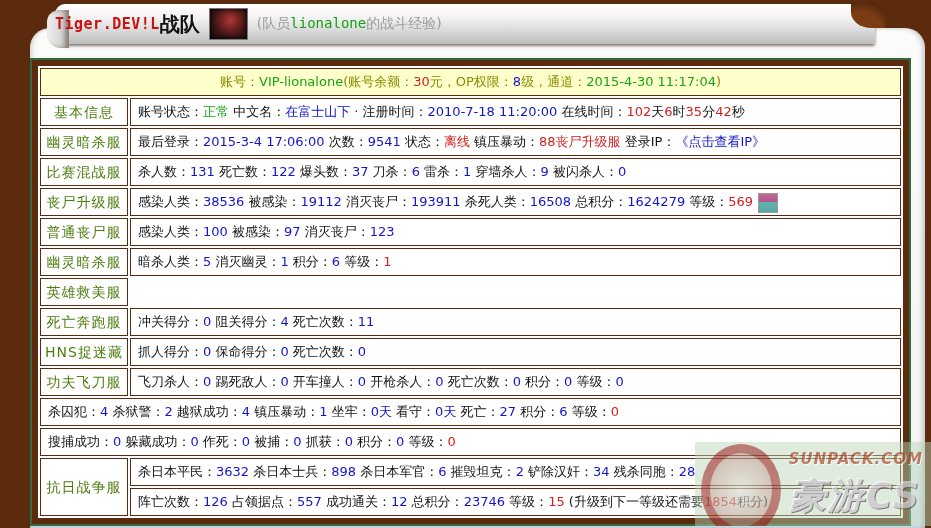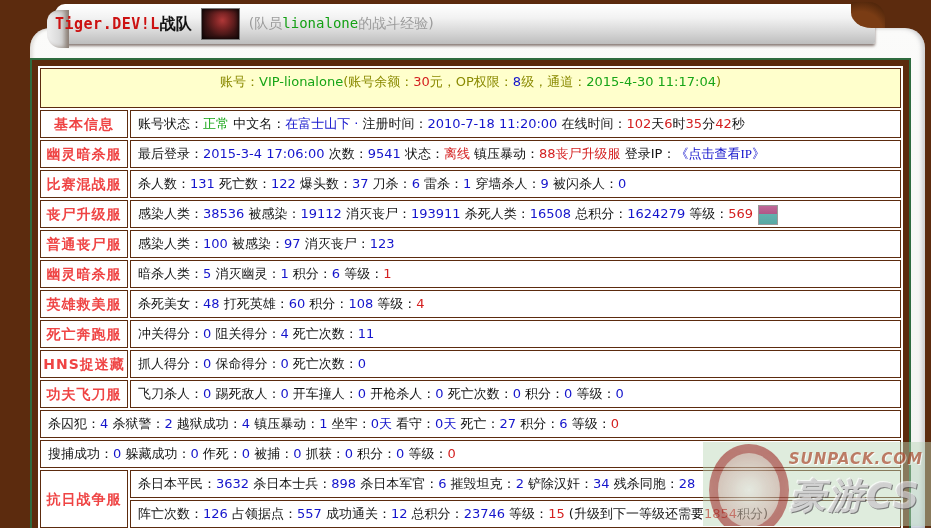--- a/index.html
+++ b/index.html
@@ -23,21 +23,21 @@
     border-radius:12px 0 0 14px;box-shadow:inset -4px 0 5px rgba(60,30,10,.45);
     z-index:-1;
   }
   .banner::after{
     content:"";position:absolute;right:-10px;top:-2px;width:34px;height:26px;
     background:radial-gradient(circle at 30% 120%, #7a3c14 55%, #3a1a06 100%);
     border-radius:0 16px 0 60%;
     z-index:-1;
   }
   .banner-title{font-family:"DejaVu Sans Mono", monospace;font-weight:bold;font-size:15px;color:#cc1111;letter-spacing:.5px;}
-  .banner-title-cn{font-weight:bold;font-size:16px;color:#111;}
+  .banner-title-cn{font-weight:bold;font-size:20px;color:#111;}
   .banner-avatar{
     width:37px;height:30px;margin:0 9px;border:1px solid #777;
     background:
       radial-gradient(circle at 55% 38%, #b03838 0%, #7a2424 28%, #3a1414 60%, #150808 100%);
     box-shadow:inset 0 0 4px #000;
   }
   .banner-sub{font-size:14px;color:#9c9c9c;}
   .banner-sub .name{font-family:"DejaVu Sans Mono", monospace;color:#15a015;}
   
   .page{
@@ -53,48 +53,49 @@
     box-sizing:border-box;
     background:#fff;
     border:6px solid #5c2b0e;
     outline:2px solid #2f6b3f;
     padding:2px;
     display:flex;flex-direction:column;gap:2px;
   }
   .row{display:flex;gap:2px;}
   .cell{
     box-sizing:border-box;border:1px solid #5c2b0e;background:#fff;
-    font-size:13px;line-height:26px;height:40px;
+    font-size:13px;line-height:26px;height:28px;
     white-space:nowrap;overflow:hidden;
   }
   .content-cell{flex:1;padding:0 7px;}
   .label-cell{
     width:88px;flex:0 0 88px;height:auto;
     display:flex;align-items:center;justify-content:center;
-    font-size:14px;font-weight:bold;color:#ef4444;letter-spacing:1px;
+    font-size:14px;font-weight:normal;color:#4d7c0f;letter-spacing:1px;
   }
   .header-cell{background:#ffffcc;text-align:center;}
   .lines{flex:1;display:flex;flex-direction:column;gap:2px;}
   .seg-k{color:#141414;}
   .seg-b{color:#1414cc;}
   .seg-r{color:#d42020;}
   .seg-g{color:#17a517;}
   .seg-o{color:#8a8a00;}
-  .seg-link{color:#1414cc;cursor:pointer;font-family:Liberation Serif, serif;}
+  .seg-link{color:#1414cc;cursor:pointer;}
   .mini-avatar{
     display:inline-block;width:18px;height:18px;vertical-align:middle;margin-left:5px;
     border:1px solid #9a9a9a;
     background:linear-gradient(180deg,#c06898 0%,#b05888 42%,#62b2ae 42%,#58a8a4 100%);
   }
   
   .watermark{
     position:absolute;right:0;bottom:2px;width:228px;height:84px;
     background:rgba(186,214,182,.55);
     opacity:.85;pointer-events:none;z-index:5;
     overflow:hidden;
+    padding-left:8px;
   }
   .wm-circle{
     position:absolute;left:6px;top:2px;width:62px;height:74px;border-radius:50%;
     border:9px solid rgba(150,35,30,.55);
     background:radial-gradient(circle at 50% 50%, rgba(230,225,220,.5), rgba(150,35,30,.35));
   }
   .wm-line1{
     position:absolute;right:8px;top:8px;
     font-style:italic;font-weight:bold;font-size:15px;letter-spacing:1px;
     color:rgba(165,75,45,.85);text-shadow:1px 1px 0 rgba(255,255,255,.8);
@@ -152,23 +153,20 @@
         </div>
       </div>
       <div class="row">
         <div class="cell label-cell">幽灵暗杀服</div>
         <div class="lines">
           <div class="cell content-cell"><span class="seg-k">暗杀人类：</span><span class="seg-b">5</span><span class="seg-k"> 消灭幽灵：</span><span class="seg-b">1</span><span class="seg-k"> 积分：</span><span class="seg-b">6</span><span class="seg-k"> 等级：</span><span class="seg-r">1</span></div>
         </div>
       </div>
       <div class="row">
         <div class="cell label-cell">英雄救美服</div>
-        <div class="lines">
-          <div class="cell content-cell"><span class="seg-k">杀死美女：</span><span class="seg-b">48</span><span class="seg-k"> 打死英雄：</span><span class="seg-b">60</span><span class="seg-k"> 积分：</span><span class="seg-b">108</span><span class="seg-k"> 等级：</span><span class="seg-r">4</span></div>
-        </div>
       </div>
       <div class="row">
         <div class="cell label-cell">死亡奔跑服</div>
         <div class="lines">
           <div class="cell content-cell"><span class="seg-k">冲关得分：</span><span class="seg-b">0</span><span class="seg-k"> 阻关得分：</span><span class="seg-b">4</span><span class="seg-k"> 死亡次数：</span><span class="seg-b">11</span></div>
         </div>
       </div>
       <div class="row">
         <div class="cell label-cell">HNS捉迷藏</div>
         <div class="lines">

